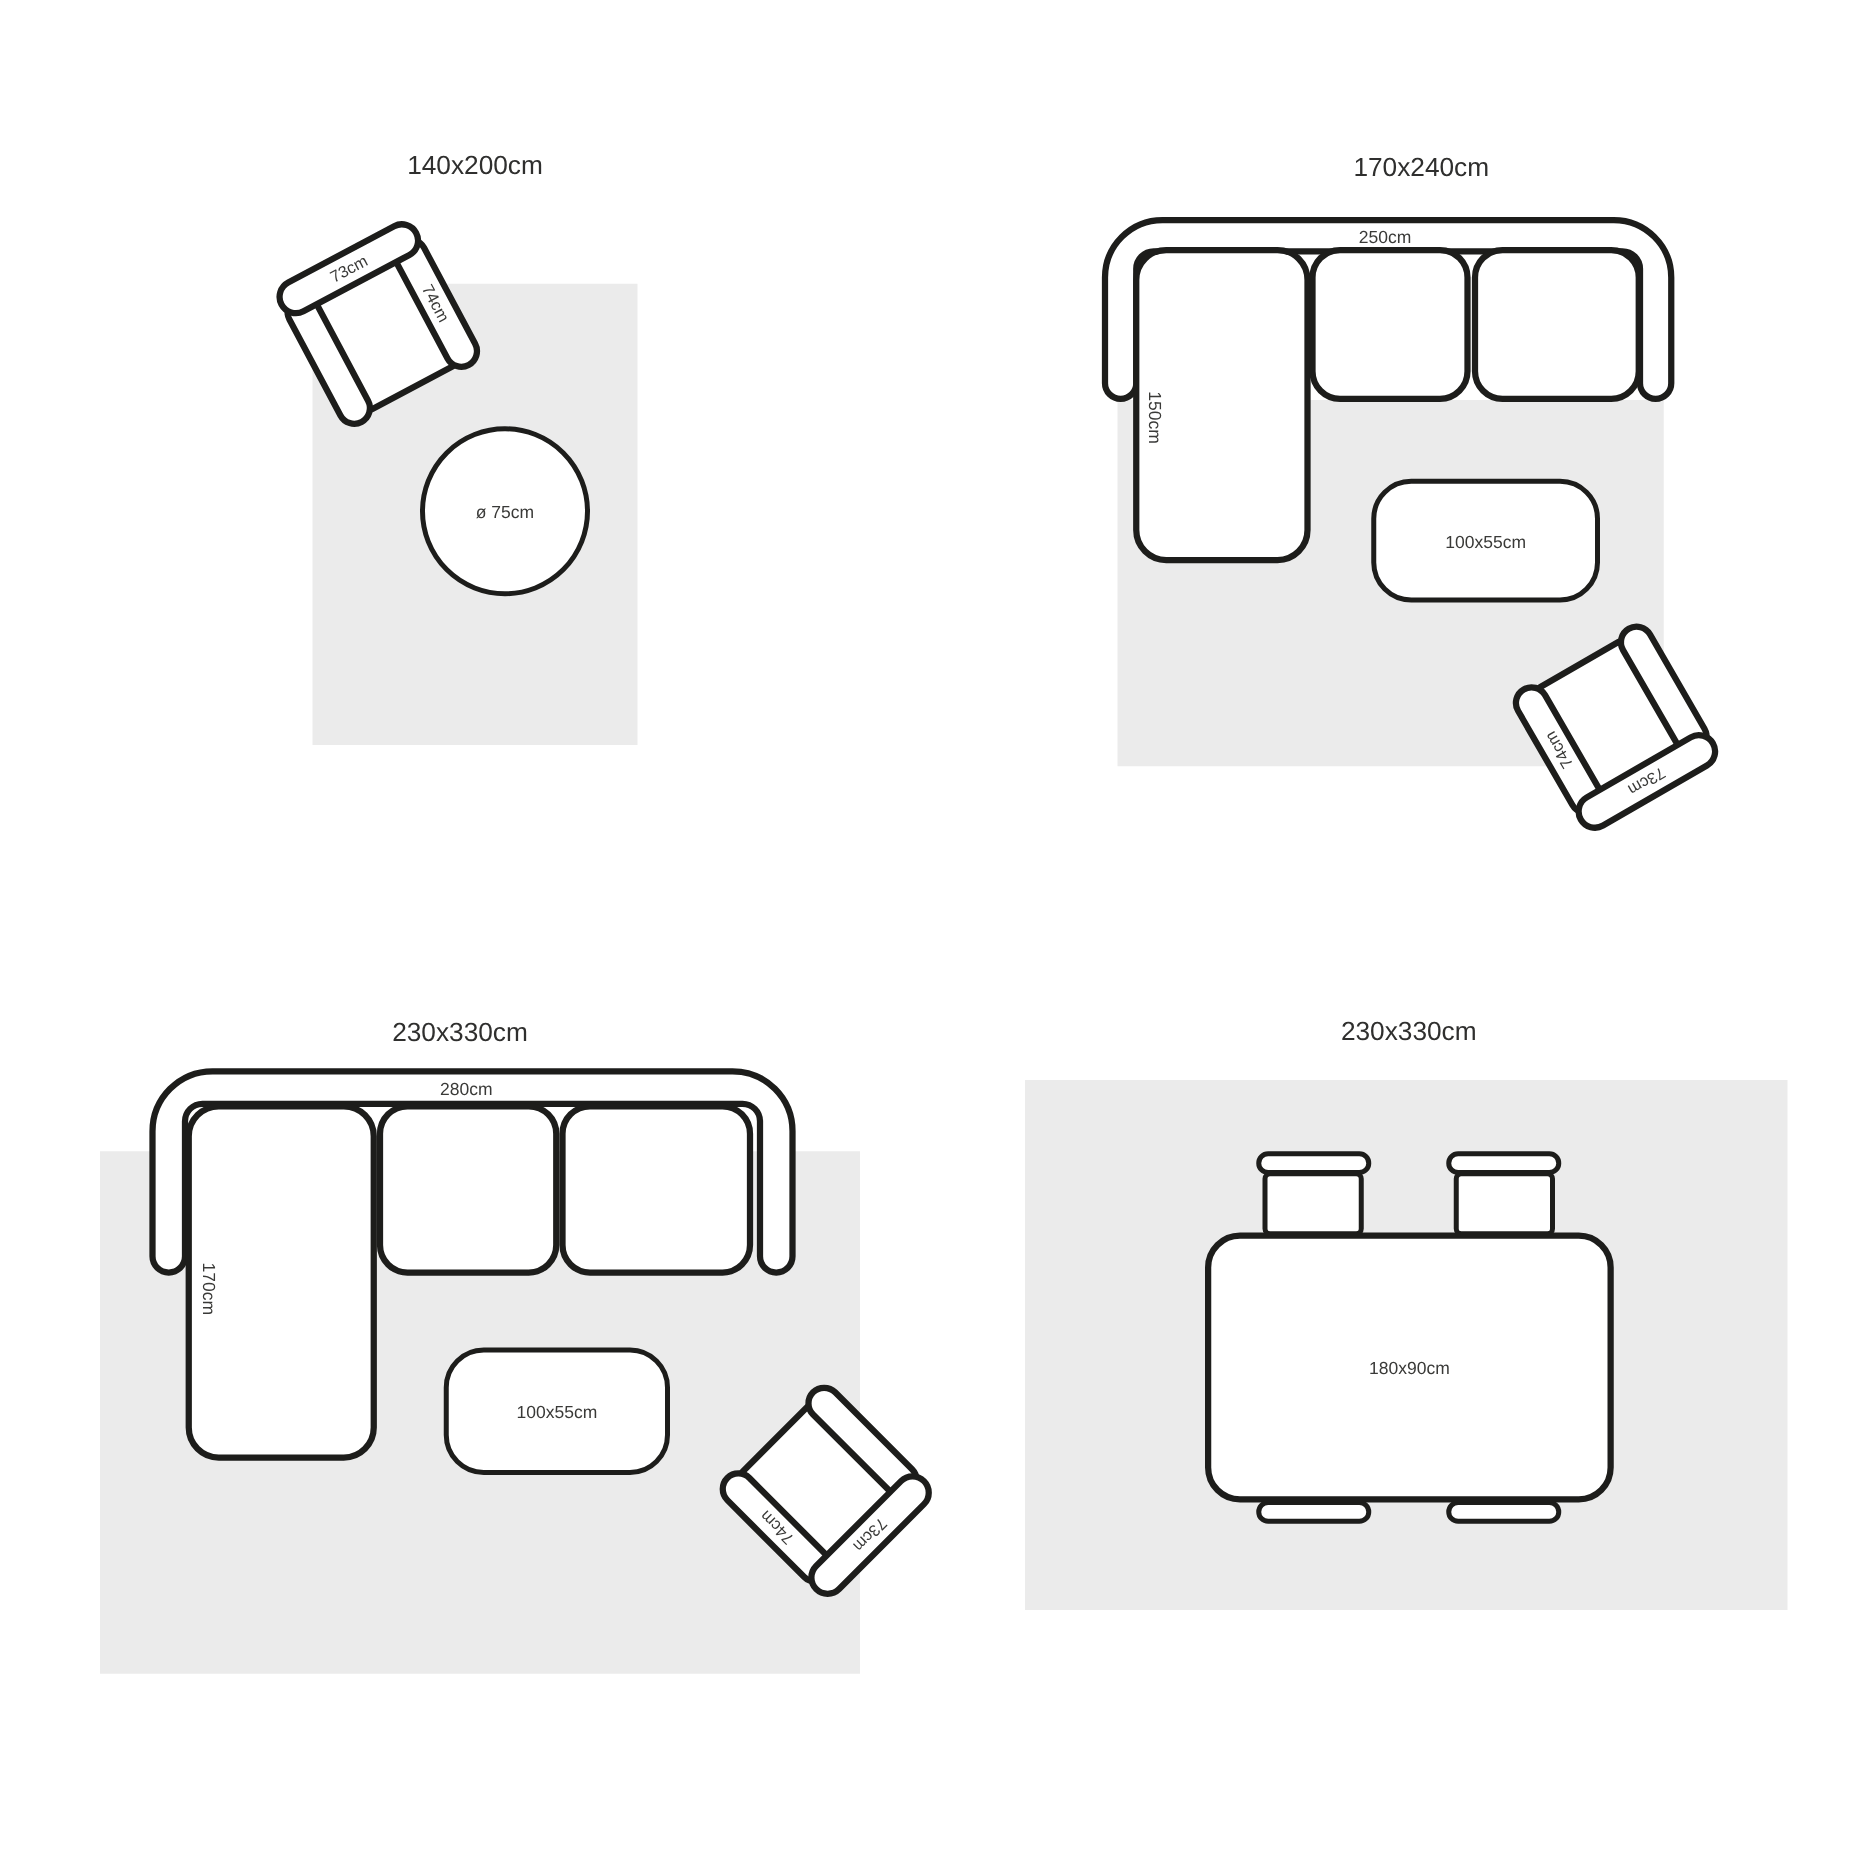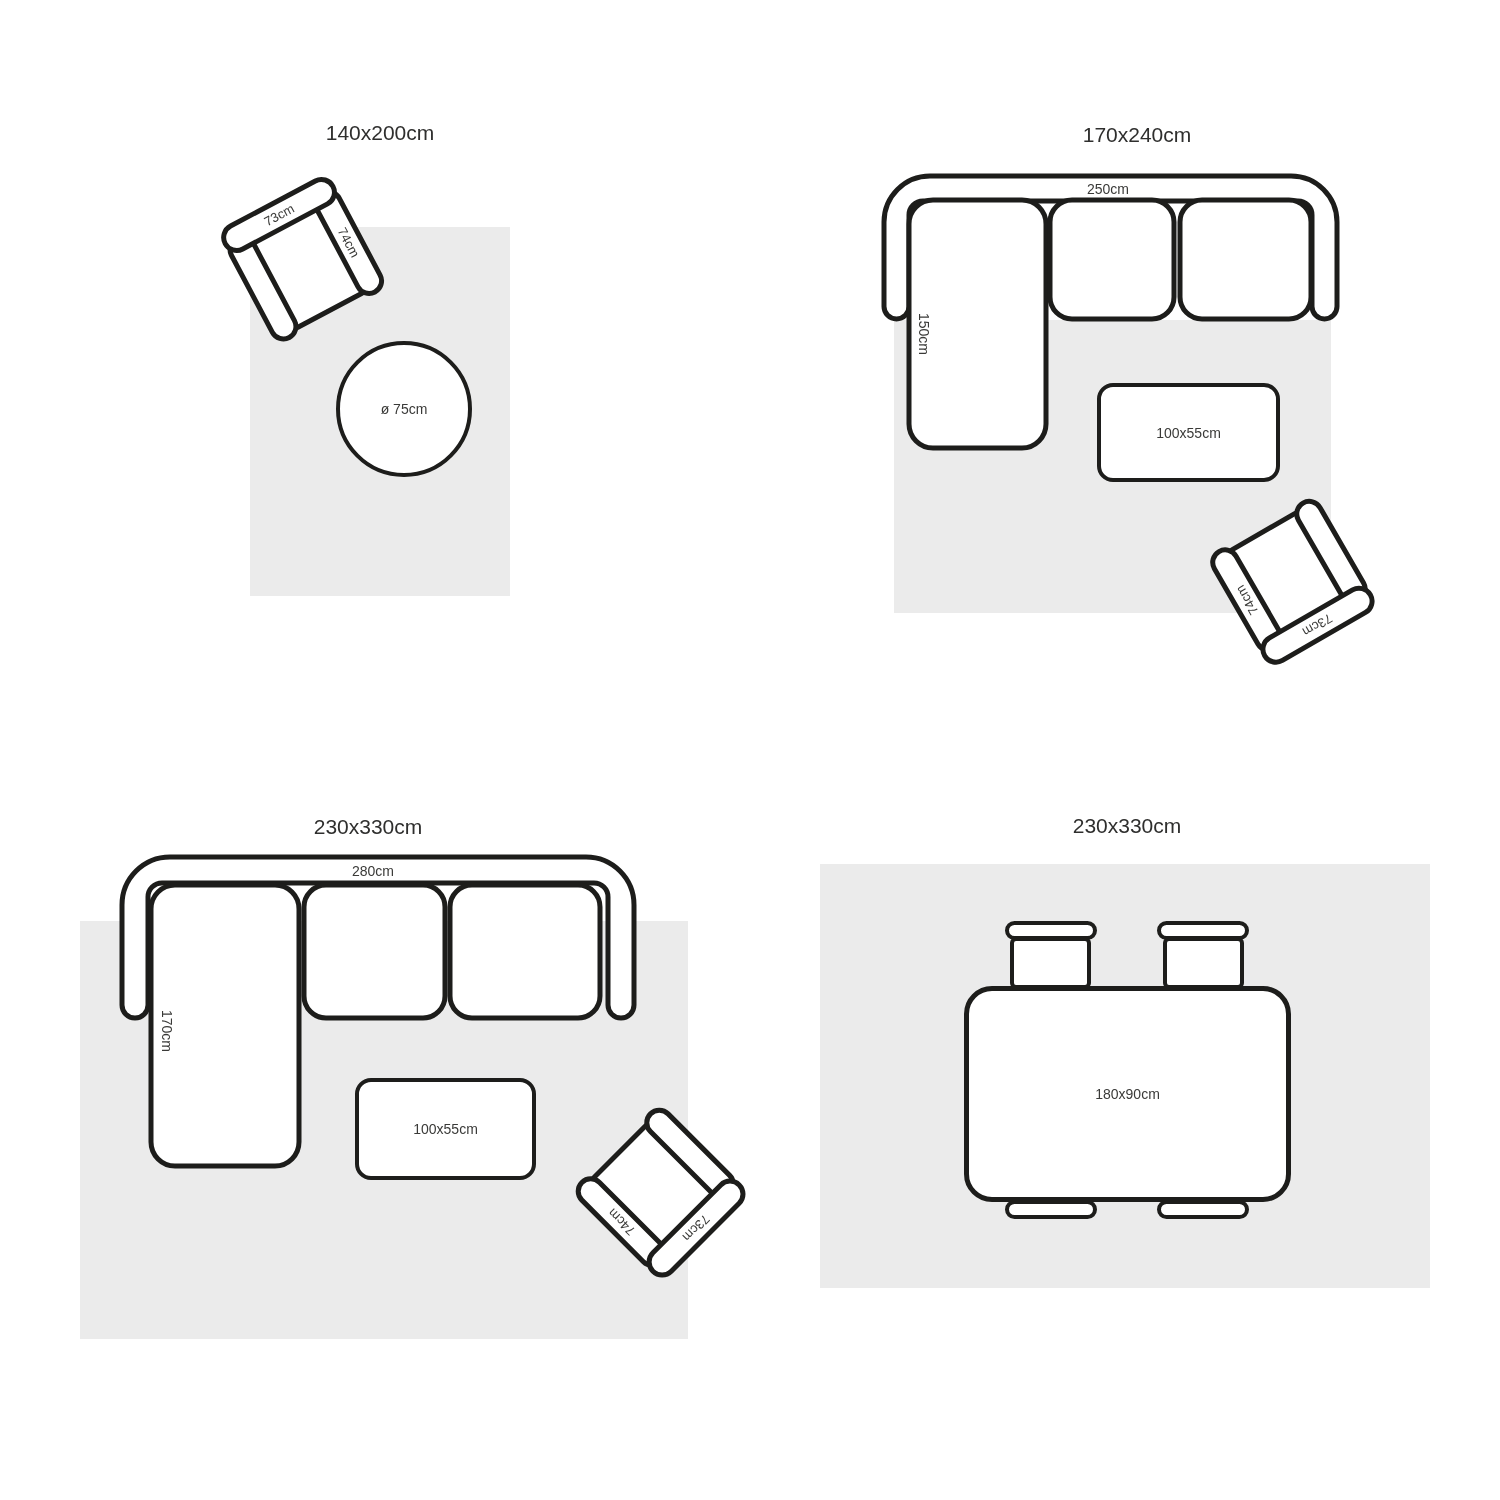--- a/index.html
+++ b/index.html
@@ -6,21 +6,21 @@
   #canvas{position:relative;width:1500px;height:1500px;background:#ffffff;overflow:hidden;
           font-family:"Liberation Sans", sans-serif;}
   .panel-title{position:absolute;transform:translate(-50%,-50%);font-size:21px;font-weight:400;
                color:#2f2f2e;white-space:nowrap;z-index:6;}
   .rug{position:absolute;background:#ebebeb;z-index:1;}
   .furn-svg{position:absolute;z-index:3;overflow:visible;}
   .shape{fill:#ffffff;stroke:#1d1d1b;}
   .lbl{fill:#3a3a38;font-family:"Liberation Sans", sans-serif;}
   .round-table{position:absolute;width:136px;height:136px;border:4px solid #1d1d1b;border-radius:50%;
                background:#fff;box-sizing:border-box;z-index:2;display:flex;align-items:center;justify-content:center;}
-  .coffee-table{position:absolute;border:4px solid #1d1d1b;border-radius:16px;background:#fff;
+  .coffee-table{position:absolute;border:4px solid #1d1d1b;border-radius:32px;background:#fff;
                 box-sizing:border-box;z-index:3;display:flex;align-items:center;justify-content:center;}
   .dining-table{position:absolute;border:5px solid #1d1d1b;border-radius:28px;background:#fff;
                 box-sizing:border-box;z-index:3;display:flex;align-items:center;justify-content:center;}
   .dim-label{font-size:14px;color:#3a3a38;}
   .chair-seat{position:absolute;border:4px solid #1d1d1b;border-radius:6px;background:#fff;
               box-sizing:border-box;z-index:2;}
   .chair-back{position:absolute;border:4px solid #1d1d1b;border-radius:10px;background:#fff;
               box-sizing:border-box;z-index:2;}
 </style>
 </head>

